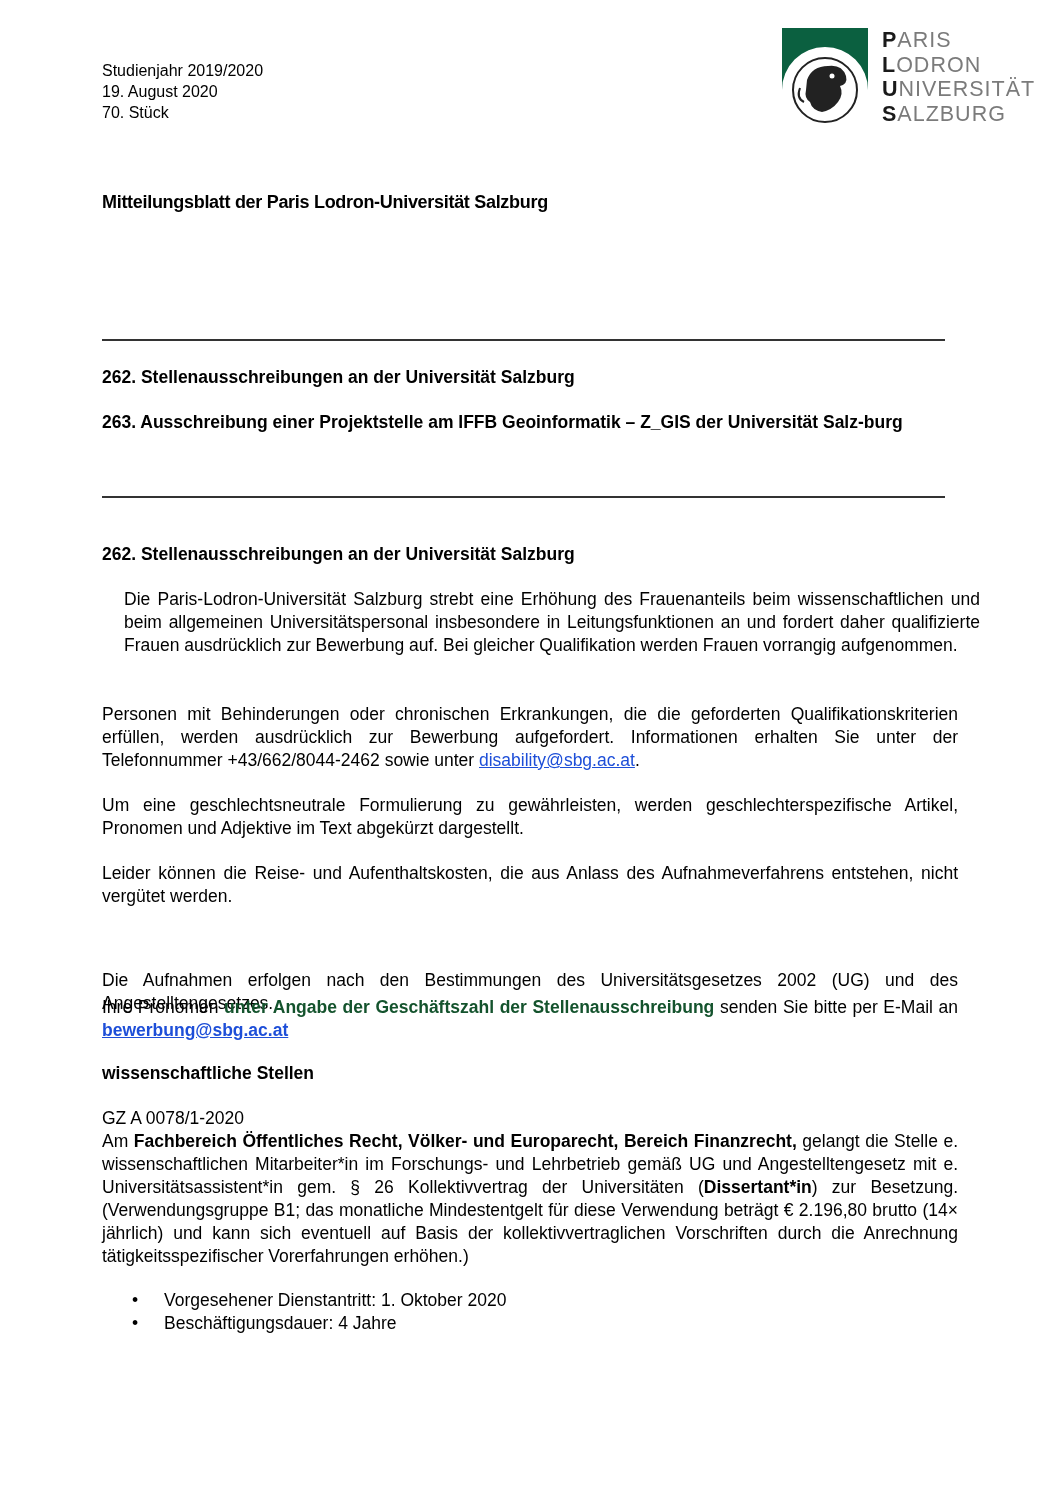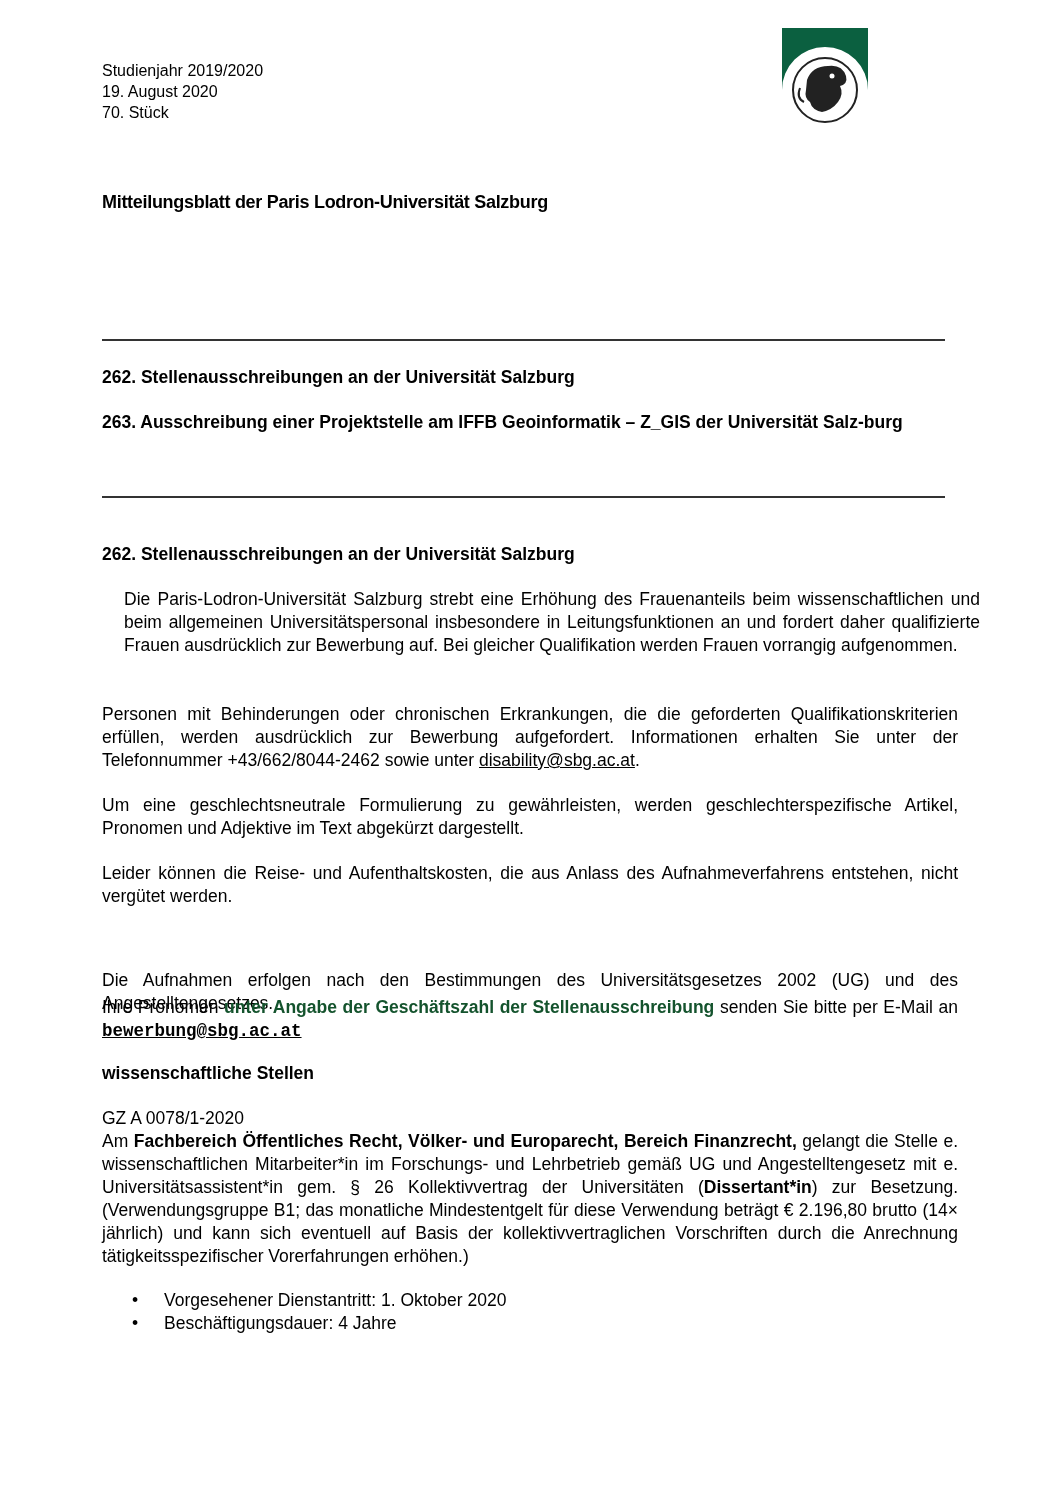--- a/index.html
+++ b/index.html
@@ -8,23 +8,23 @@
   .meta { left: 102px; top: 36px; font-size: 16px; line-height: 21px; margin-top: 24px; }
   .logo { left: 782px; top: 28px; width: 250px; height: 100px; }
   .logo-mark { position: absolute; left: 0; top: 0; width: 86px; height: 98px; }
   .logo-text { position: absolute; left: 100px; top: 0; font-size: 21.5px; line-height: 24.5px; color: #7b7b7b; letter-spacing: 1px; }
   .logo-text b { color: #1a1a1a; font-weight: bold; }
   .title { left: 102px; top: 192px; font-size: 18px; font-weight: bold; letter-spacing: -0.3px; }
   .rule { left: 102px; width: 843px; height: 2px; background: #333; }
   .toc { left: 102px; width: 860px; font-size: 17.5px; font-weight: bold; line-height: 23px; }
   .h2 { left: 102px; top: 544px; font-size: 17.5px; font-weight: bold; }
   .para { left: 102px; width: 856px; font-size: 17.5px; line-height: 23px; text-align: justify; }
-  .para a { color: #000000; text-decoration: underline; }
+  .para a { color: #1d4ed8; text-decoration: underline; }
   .red { color: #14532d; font-weight: bold; }
-  .blue-bold { color: #1a16c4; font-weight: bold; text-decoration: underline; font-family: Liberation Mono, monospace; }
+  .blue-bold { color: #1a16c4; font-weight: bold; text-decoration: underline; }
   .bul { left: 132px; font-size: 17.5px; line-height: 23px; }
   .bul .dot { display: inline-block; width: 32px; }
 </style>
 </head>
 <body>
 
 <div class="abs meta">
   <div>Studienjahr 2019/2020</div>
   <div>19. August 2020</div>
   <div>70. Stück</div>
@@ -32,20 +32,26 @@
 
 <div class="abs logo">
   <svg class="logo-mark" viewBox="0 0 86 98">
     <path d="M0 0 H86 V62 A43 43 0 0 0 0 62 Z" fill="#0b6040"></path>
     <circle cx="43" cy="62" r="36" fill="#fff"></circle>
     <circle cx="43" cy="62" r="32" fill="none" stroke="#222" stroke-width="2"></circle>
     <path d="M25 52 Q30 38 46 38 Q60 36 64 48 Q66 56 58 58 Q62 66 56 74 Q50 82 40 84 Q30 82 28 74 Q22 70 24 62 Z" fill="#222"></path>
     <circle cx="50" cy="48" r="2.5" fill="#fff"></circle>
     <path d="M18 60 Q14 70 22 74" fill="none" stroke="#222" stroke-width="2"></path>
   </svg>
+  <div class="logo-text">
+    <div><b>P</b><span>ARIS</span></div>
+    <div><b>L</b><span>ODRON</span></div>
+    <div><b>U</b><span>NIVERSITÄT</span></div>
+    <div><b>S</b><span>ALZBURG</span></div>
+  </div>
 </div>
 
 <div class="abs title">Mitteilungsblatt der Paris Lodron-Universität Salzburg</div>
 
 <div class="abs rule" style="top:339px;"></div>
 
 <div class="abs toc" style="top:366px;">262. Stellenausschreibungen an der Universität Salzburg</div>
 <div class="abs toc" style="top:411px; width:858px; text-align:justify;">
   <span>263. Ausschreibung einer Projektstelle am IFFB Geoinformatik – Z_GIS der Universität Salz-burg</span>
 </div>

